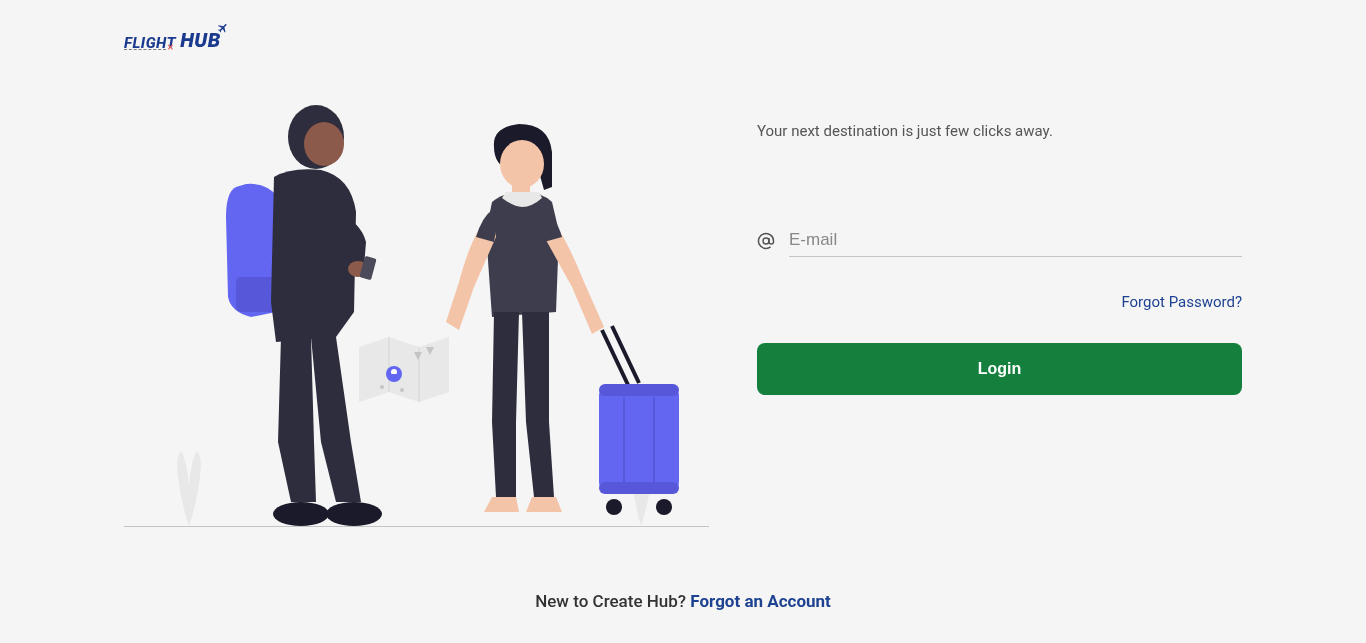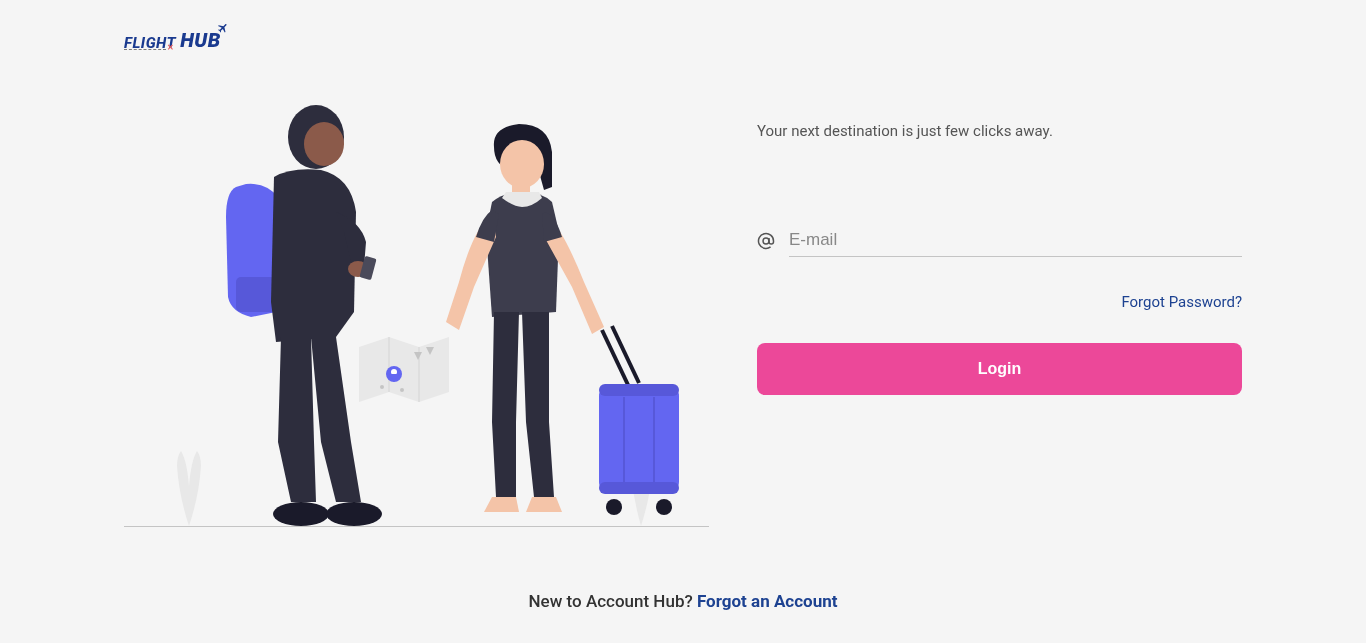--- a/index.html
+++ b/index.html
@@ -128,21 +128,21 @@
       color: #1d4291;
       font-size: 15px;
       font-weight: 400;
       text-decoration: none;
       margin-top: -12px;
       margin-bottom: 32px;
       cursor: pointer;
     }
     .login-btn {
       width: 100%;
-      background: #ec4899;
+      background: #15803d;
       color: #fff;
       border: none;
       border-radius: 8px;
       padding: 17px;
       font-size: 16px;
       font-weight: 700;
       cursor: pointer;
     }
     .footer-text {
       text-align: center;
@@ -294,15 +294,15 @@
       </div>
 
 
       <a class="forgot-link">Forgot Password?</a>
 
       <button class="login-btn">Login</button>
     </div>
   </div>
 
   <p class="footer-text">
-    <span>New to Account Hub? </span><a class="create-account-link">Forgot an Account</a>
+    <span>New to Create Hub? </span><a class="create-account-link">Forgot an Account</a>
   </p>
 </div>
 
 </body></html>

